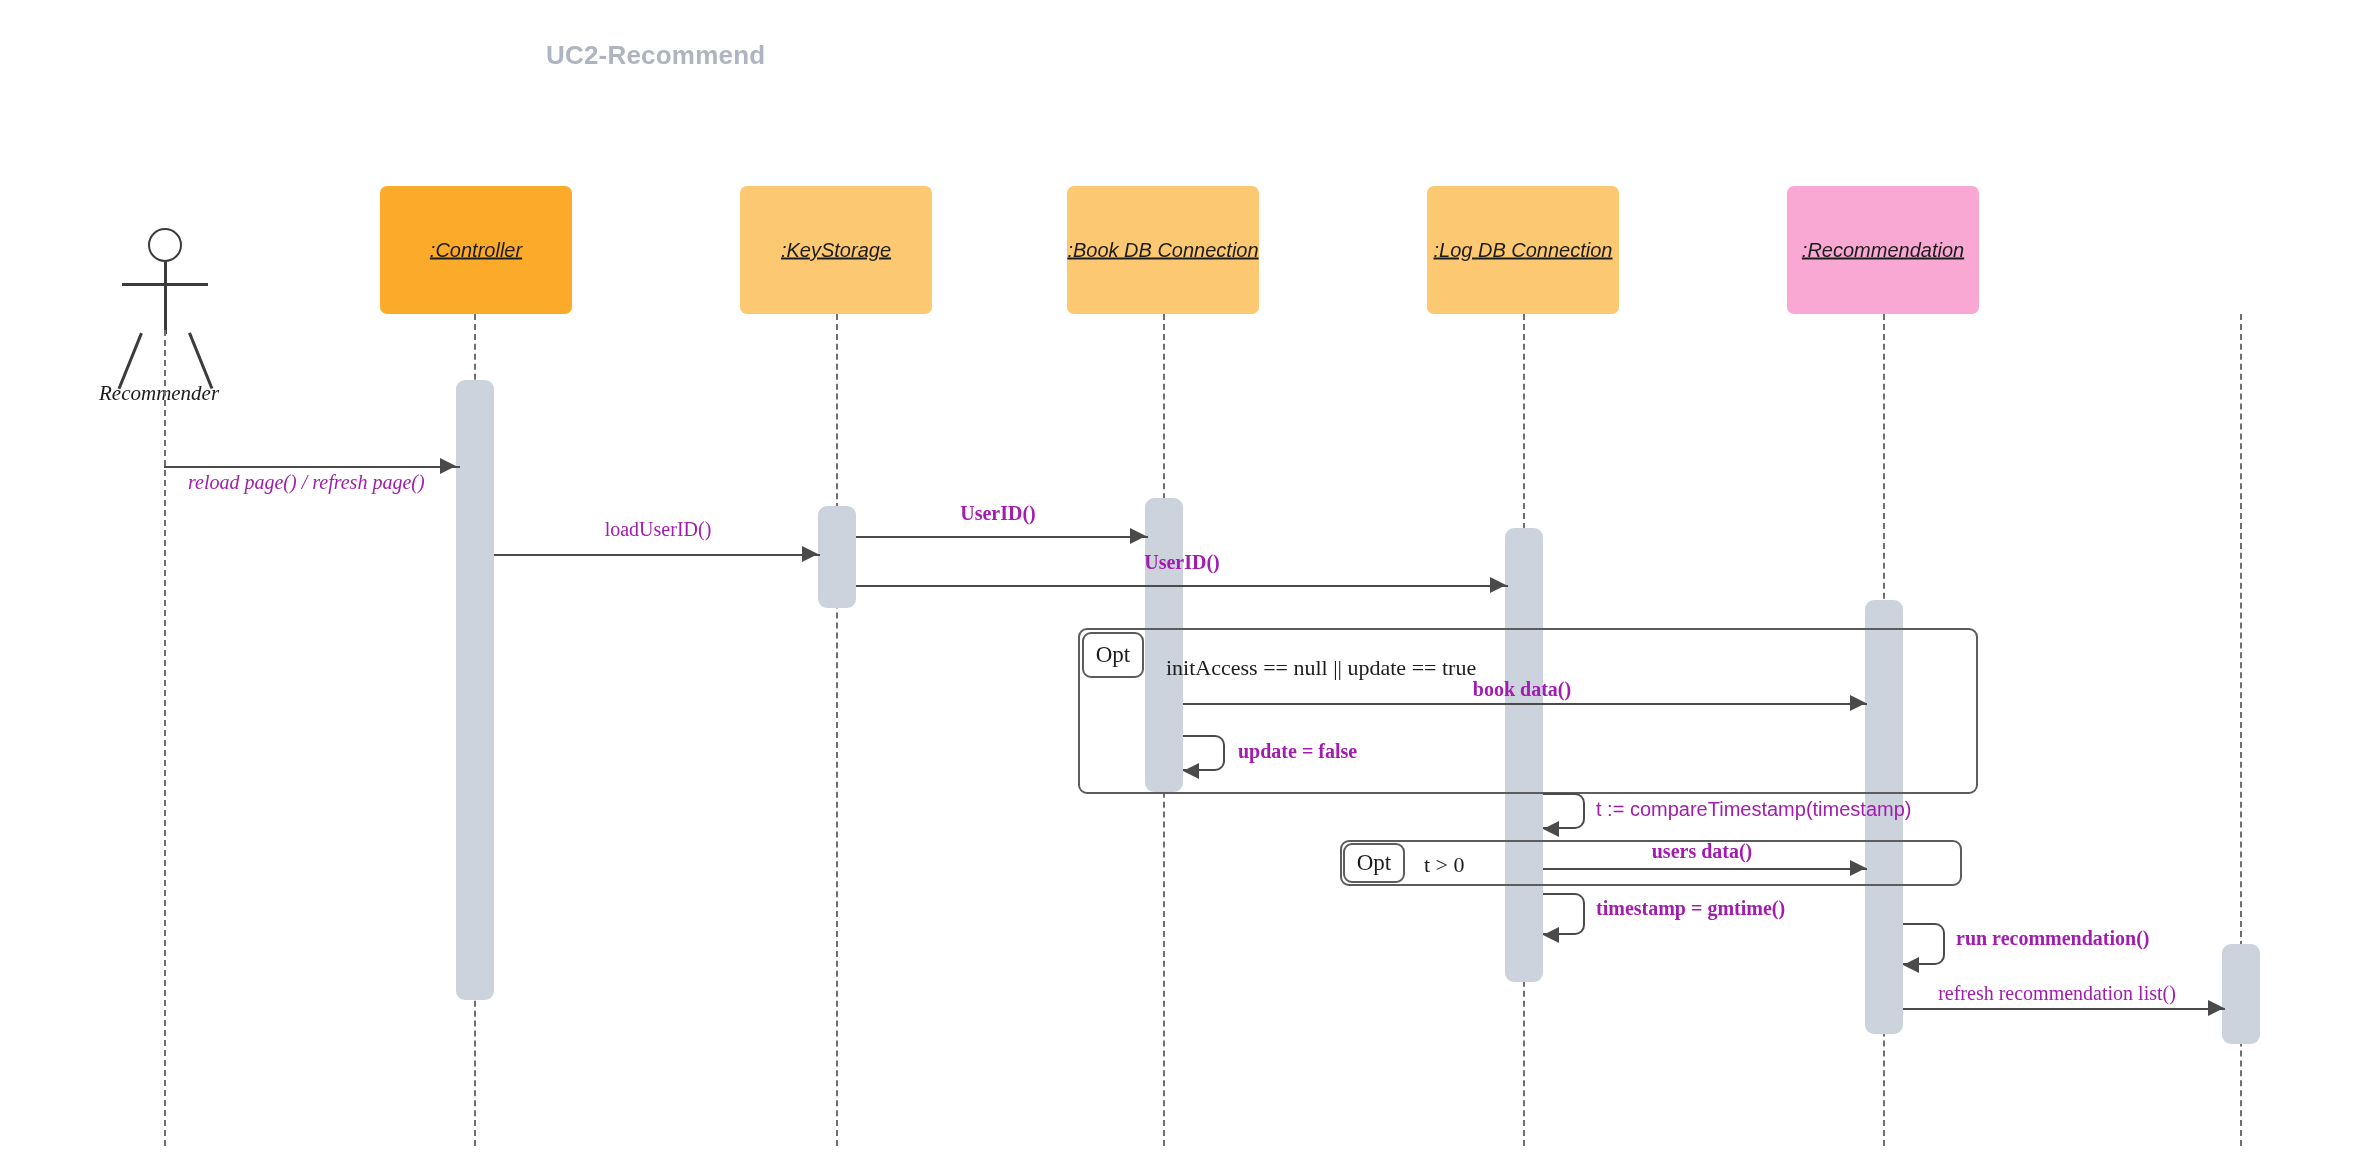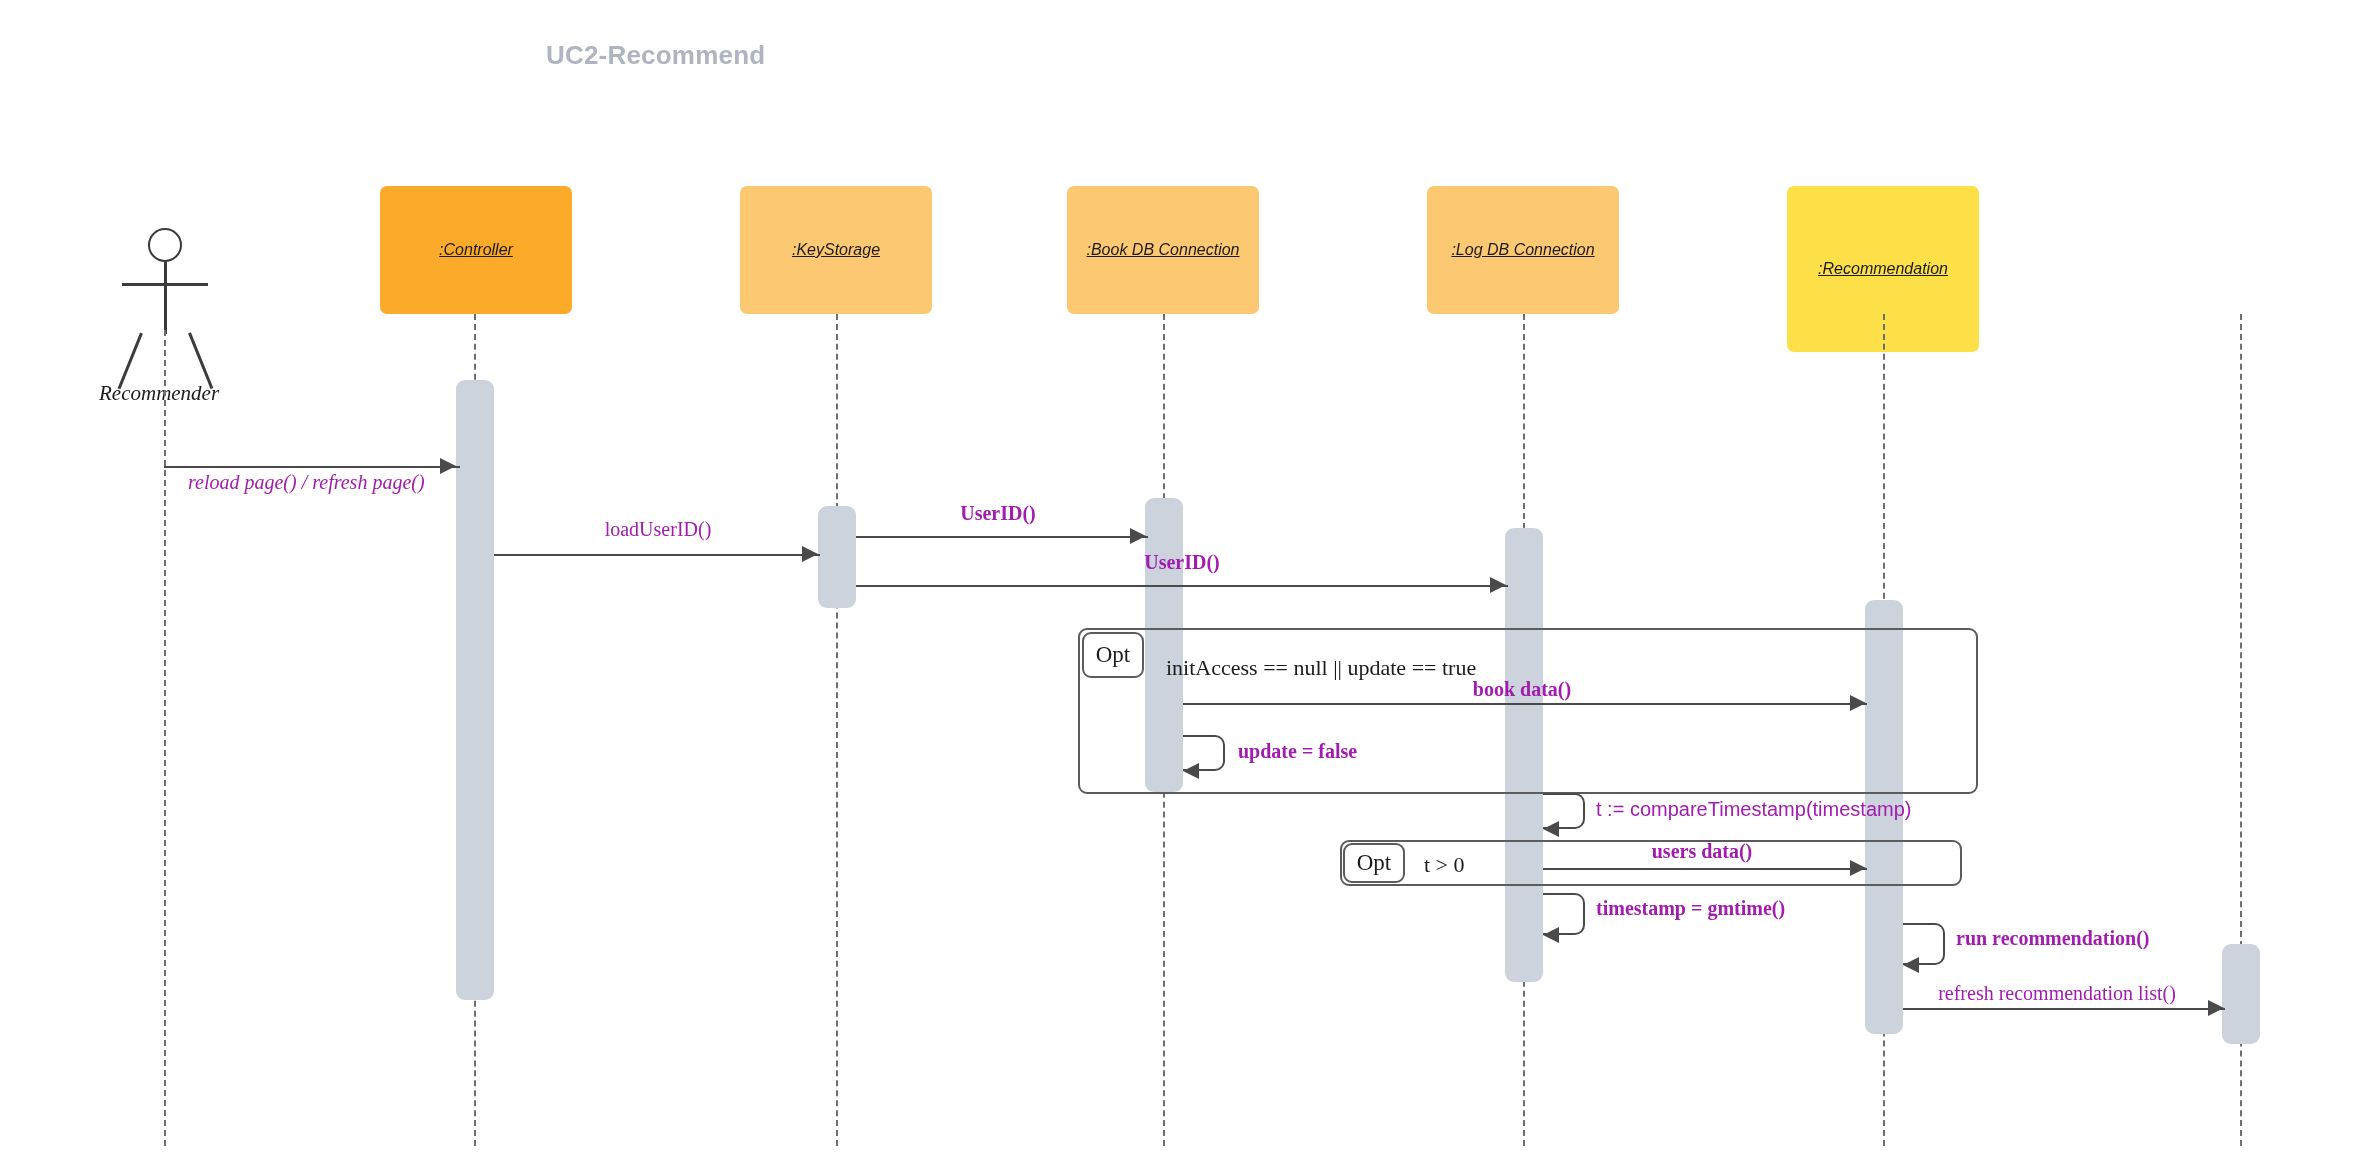--- a/index.html
+++ b/index.html
@@ -12,21 +12,21 @@
     font-family:"Liberation Sans",sans-serif;
     font-size:26px;font-weight:bold;color:#aeb4c0;letter-spacing:.2px;
     white-space:nowrap;
   }
 
   
   .ll-box{position:absolute;border-radius:7px;box-sizing:border-box;}
   .ll-label{
     position:absolute;left:0;right:0;top:50%;transform:translateY(-50%);
     text-align:center;font-style:italic;text-decoration:underline;
-    font-family:"Liberation Sans",sans-serif;font-size:16px;color:#1c1c1c;
+    font-family:"Liberation Sans",sans-serif;font-size:20px;color:#1c1c1c;
     white-space:nowrap;
   }
 
   
   .lifeline{position:absolute;width:0;border-left:2px dashed #6f6f6f;}
 
   
   .actor-head{position:absolute;width:34px;height:34px;border:2px solid #3b3b3b;
               border-radius:50%;box-sizing:border-box;background:#fff;}
   .actor-ln{position:absolute;background:#3b3b3b;}
@@ -100,21 +100,21 @@
   </div>
   <div class="lifeline" style="left:1163px;top:314px;height:832px;"></div>
   <div class="activation" style="left:1145px;top:498px;width:38px;height:294px;"></div>
 
   <div class="ll-box" style="left:1427px;top:186px;width:192px;height:128px;background:#fcc871;padding-left:8px;">
     <div class="ll-label">:Log DB Connection</div>
   </div>
   <div class="lifeline" style="left:1523px;top:314px;height:832px;"></div>
   <div class="activation" style="left:1505px;top:528px;width:38px;height:454px;"></div>
 
-  <div class="ll-box" style="left:1787px;top:186px;width:192px;height:166px;background:#fde047;">
+  <div class="ll-box" style="left:1787px;top:186px;width:192px;height:128px;background:#f9a8d4;">
     <div class="ll-label">:Recommendation</div>
   </div>
   <div class="lifeline" style="left:1883px;top:314px;height:832px;"></div>
   <div class="activation" style="left:1865px;top:600px;width:38px;height:434px;"></div>
 
   <div class="lifeline" style="left:2240px;top:314px;height:832px;"></div>
   <div class="activation" style="left:2222px;top:944px;width:38px;height:100px;"></div>
 
   <div class="frag" style="left:1078px;top:628px;width:900px;height:166px;"></div>
   <div class="frag-tag" style="left:1082px;top:632px;width:62px;height:46px;">Opt</div>

